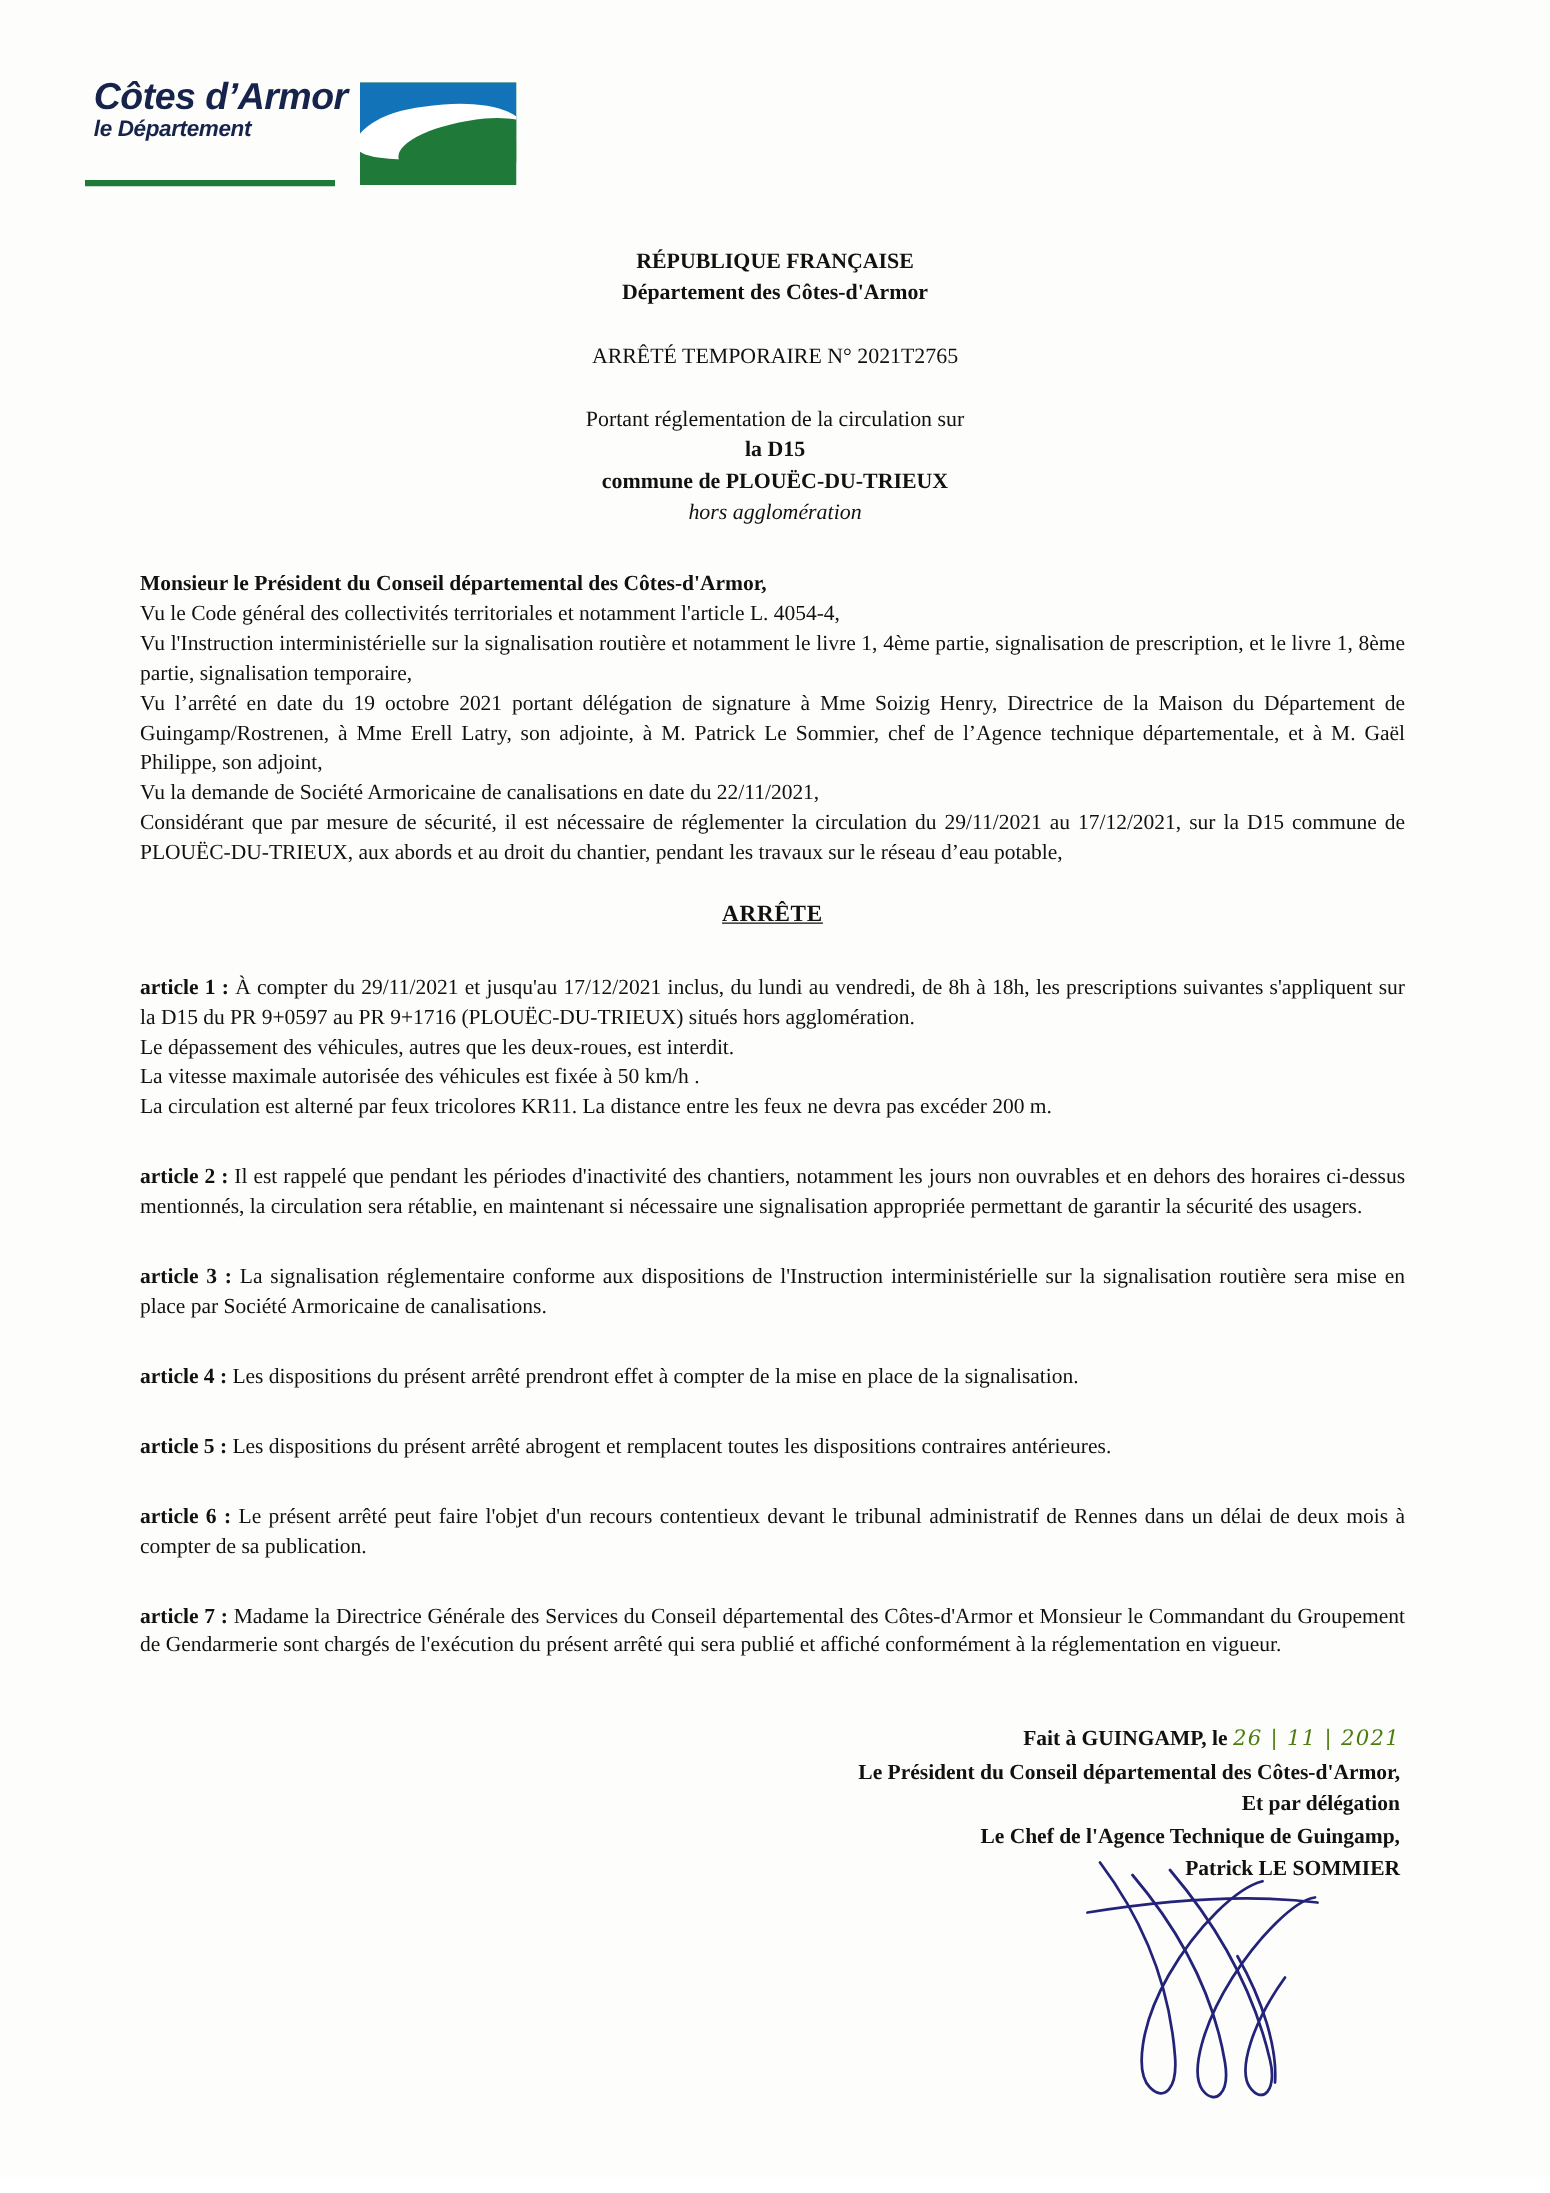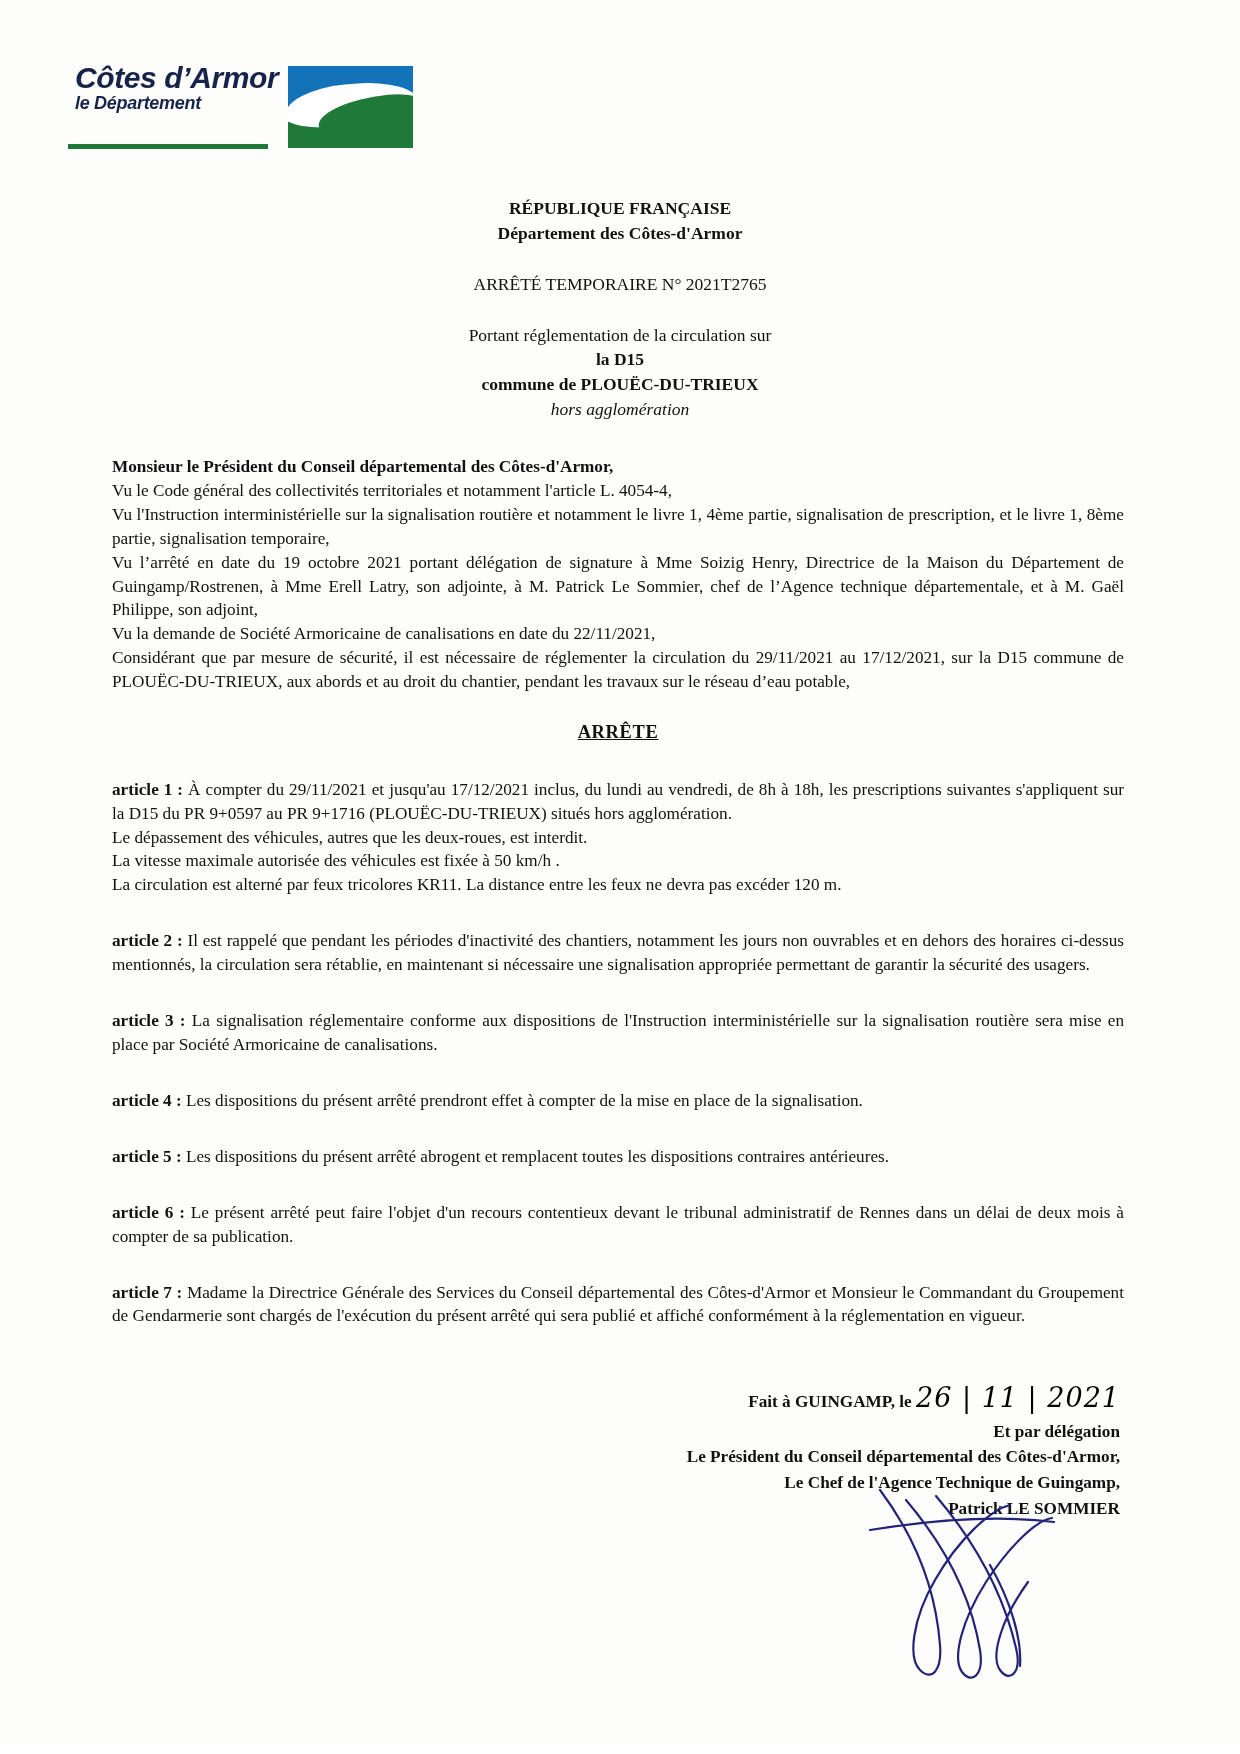--- a/index.html
+++ b/index.html
@@ -130,22 +130,22 @@
     width: 560px;
     text-align: right;
     font-size: 17.2px;
     line-height: 1.5;
     font-weight: bold;
   }
   .sig-date-hand {
     font-family: "DejaVu Serif", serif;
     font-style: italic;
     font-weight: normal;
-    font-size: 27px;
-    color: #000000;
+    font-size: 17px;
+    color: #4d7c0f;
     letter-spacing: 1px;
     text-align: right;
   }
   .sig-mark {
     position: absolute;
     right: 150px;
     top: 1470px;
     width: 250px;
     height: 230px;
     pointer-events: none;
@@ -187,21 +187,21 @@
     <p>Vu l’arrêté en date du 19 octobre 2021 portant délégation de signature à Mme Soizig Henry, Directrice de la Maison du Département de Guingamp/Rostrenen, à Mme Erell Latry, son adjointe, à M. Patrick Le Sommier, chef de l’Agence technique départementale, et à M. Gaël Philippe, son adjoint,</p>
     <p>Vu la demande de Société Armoricaine de canalisations en date du 22/11/2021,</p>
     <p>Considérant que par mesure de sécurité, il est nécessaire de réglementer la circulation du 29/11/2021 au 17/12/2021, sur la D15 commune de PLOUËC-DU-TRIEUX, aux abords et au droit du chantier, pendant les travaux sur le réseau d’eau potable,</p>
 
     <div class="arrete-title">ARRÊTE</div>
 
     <div class="art">
       <p><span class="art-label">article 1 : </span><span>À compter du 29/11/2021 et jusqu'au 17/12/2021 inclus, du lundi au vendredi, de 8h à 18h, les prescriptions suivantes s'appliquent sur la D15 du PR 9+0597 au PR 9+1716 (PLOUËC-DU-TRIEUX) situés hors agglomération.</span></p>
       <p class="tight">Le dépassement des véhicules, autres que les deux-roues, est interdit.</p>
       <p class="tight">La vitesse maximale autorisée des véhicules est fixée à 50 km/h .</p>
-      <p class="tight">La circulation est alterné par feux tricolores KR11. La distance entre les feux ne devra pas excéder 120 m.</p>
+      <p class="tight">La circulation est alterné par feux tricolores KR11. La distance entre les feux ne devra pas excéder 200 m.</p>
     </div>
 
     <div class="art">
       <p><span class="art-label">article 2 : </span><span>Il est rappelé que pendant les périodes d'inactivité des chantiers, notamment les jours non ouvrables et en dehors des horaires ci-dessus mentionnés, la circulation sera rétablie, en maintenant si nécessaire une signalisation appropriée permettant de garantir la sécurité des usagers.</span></p>
     </div>
 
     <div class="art">
       <p><span class="art-label">article 3 : </span><span>La signalisation réglementaire conforme aux dispositions de l'Instruction interministérielle sur la signalisation routière sera mise en place par Société Armoricaine de canalisations.</span></p>
     </div>
 
@@ -220,22 +220,22 @@
     <div class="art">
       <p><span class="art-label">article 7 : </span><span>Madame la Directrice Générale des Services du Conseil départemental des Côtes-d'Armor et Monsieur le Commandant du Groupement de Gendarmerie sont chargés de l'exécution du présent arrêté qui sera publié et affiché conformément à la réglementation en vigueur.</span></p>
     </div>
   </div>
 
   <div class="signature">
     <div>
       <span>Fait à GUINGAMP, le</span>
       <span class="sig-date-hand">26 | 11 | 2021</span>
     </div>
+    <div>Le Président du Conseil départemental des Côtes-d'Armor,</div>
     <div>Et par délégation</div>
-    <div>Le Président du Conseil départemental des Côtes-d'Armor,</div>
     <div>Le Chef de l'Agence Technique de Guingamp,</div>
     <div>Patrick LE SOMMIER</div>
   </div>
 
   <div class="sig-mark">
     <svg viewBox="0 0 250 230" xmlns="http://www.w3.org/2000/svg">
       <g fill="none" stroke="#23237a" stroke-width="2.2" stroke-linecap="round">
         <path d="M40 20 C70 60, 95 110, 100 175 C102 200, 92 212, 80 200 C68 188, 72 150, 95 110 C118 70, 150 40, 170 35"></path>
         <path d="M66 30 C100 70, 130 120, 140 180 C144 205, 132 215, 122 202 C112 188, 122 150, 146 112 C168 78, 196 50, 212 48"></path>
         <path d="M96 26 C130 66, 162 118, 176 178 C182 202, 170 214, 160 200 C150 186, 162 148, 188 112"></path>

